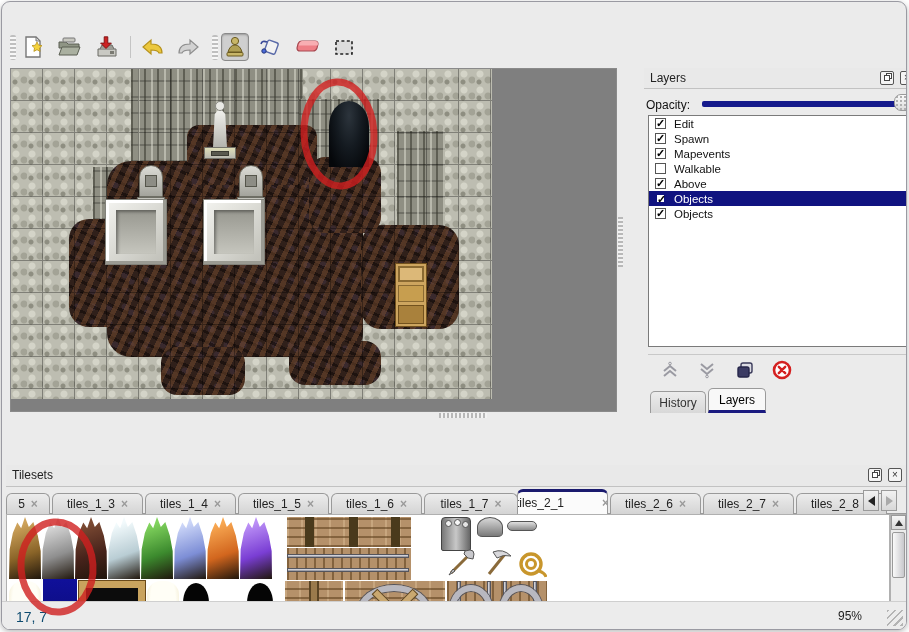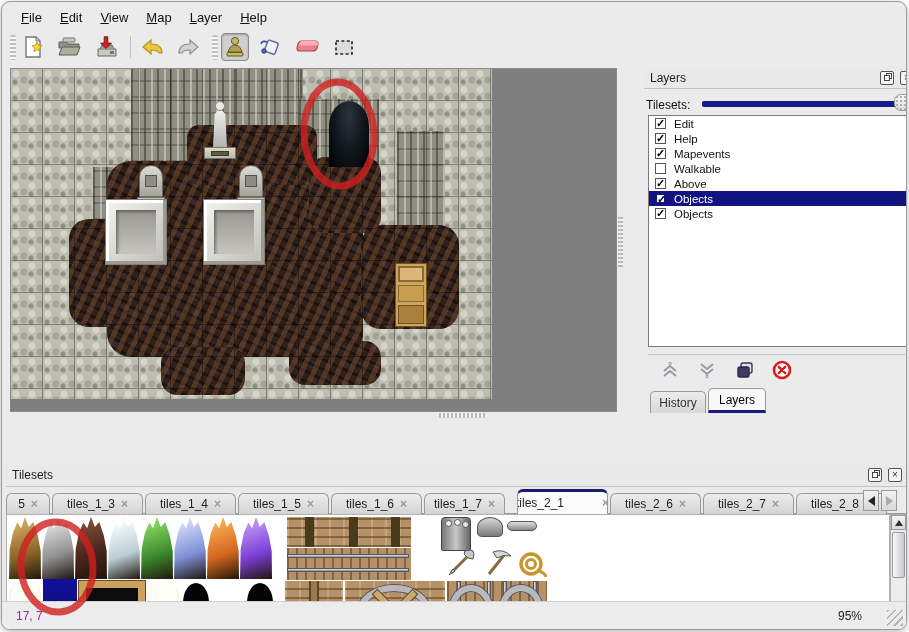--- a/index.html
+++ b/index.html
@@ -138,34 +138,33 @@
   .ts-scrollbar { position:absolute; left:884px; top:49px; width:17px; height:131px; background:#ececec; border:1px solid #b0b0b0; }
   .sb-btn { position:absolute; left:0; width:15px; height:15px; background:linear-gradient(#f6f6f6,#d8d8d8); border:1px solid #9a9a9a;
             display:flex; align-items:center; justify-content:center; }
   .tri-up { width:0; height:0; border-left:4px solid transparent; border-right:4px solid transparent; border-bottom:6px solid #333; }
   .tri-down { width:0; height:0; border-left:4px solid transparent; border-right:4px solid transparent; border-top:6px solid #333; }
   .sb-thumb { position:absolute; left:1px; top:17px; width:13px; height:46px; background:linear-gradient(90deg,#fafafa,#c8c8cc);
               border:1px solid #9a9a9a; border-radius:2px; }
 
   
   .statusbar { position:absolute; left:0; bottom:0; width:100%; height:28px; background:#ececec; border-top:1px solid #cfcfcf; }
-  .status-left { position:absolute; left:14px; top:7px; font-size:12px; color:#a21caf; }
+  .status-left { position:absolute; left:14px; top:7px; font-size:14px; color:#0c4a6e; }
   .status-right { position:absolute; right:44px; top:7px; font-size:12px; color:#222; }
   .resize-grip { position:absolute; right:3px; bottom:3px; width:16px; height:16px;
                  background-image:repeating-linear-gradient(135deg,#b4b4b4 0 2px,transparent 2px 5px); }
 
   
   .overlay { position:absolute; left:0; top:0; width:909px; height:632px; pointer-events:none; z-index:60; }
 </style>
 </head>
 <body>
 
 <div class="app">
 
-  <nav class="menubar" id="menubar"><div class="menu-item">File</div><div class="menu-item">Edit</div><div class="menu-item">View</div><div class="menu-item">Map</div><div class="menu-item">Layer</div><div class="menu-item">Help</div></nav>
 
   <div class="toolbar">
     <div class="grip" style="left:8px"></div>
     <div class="tbtn" style="left:17px">
       <svg width="24" height="24" viewBox="0 0 24 24">
         <path d="M5 2 h10 l4 4 v16 H5 z" fill="#fff" stroke="#777" stroke-width="1.4"></path>
         <path d="M15 2 l4 4 h-4 z" fill="#d8d8d8" stroke="#777"></path>
         <path d="M16 7 l1.6 3.2 3.4.4 -2.5 2.4 .6 3.4 -3.1-1.7 -3.1 1.7 .6-3.4 -2.5-2.4 3.4-.4 z" fill="#f5d33c" stroke="#b8921a" stroke-width=".8"></path>
       </svg>
     </div>
@@ -275,31 +274,31 @@
 
   <div class="layers-dock">
     <div class="dock-header">
       <span>Layers</span>
       <span class="winbtn" style="left:236px">
           <span class="sq2"></span>
           <span class="sq"></span>
         </span>
       <span class="winbtn" style="left:256px">×</span>
     </div>
-    <span class="opacity-label">Tilesets:</span>
+    <span class="opacity-label">Opacity:</span>
     <div class="slider-track" id="opacity-track" style="width: 216px;"></div>
     <div class="slider-handle"></div>
     <div class="layer-list" id="layer-list">
         <div class="layer-row">
           <span class="layer-check">✓</span>
           <span>Edit</span>
         </div>
         <div class="layer-row">
           <span class="layer-check">✓</span>
-          <span>Help</span>
+          <span>Spawn</span>
         </div>
         <div class="layer-row">
           <span class="layer-check">✓</span>
           <span>Mapevents</span>
         </div>
         <div class="layer-row">
           <span class="layer-check"></span>
           <span>Walkable</span>
         </div>
         <div class="layer-row">
@@ -374,21 +373,21 @@
           <span class="close-x">×</span>
         </div>
         <div class="ts-tab" style="left: 232px; width: 91px;">
           <span>tiles_1_5</span>
           <span class="close-x">×</span>
         </div>
         <div class="ts-tab" style="left: 325px; width: 91px;">
           <span>tiles_1_6</span>
           <span class="close-x">×</span>
         </div>
-        <div class="ts-tab" style="left: 418px; width: 81px;">
+        <div class="ts-tab" style="left: 418px; width: 94px;">
           <span>tiles_1_7</span>
           <span class="close-x">×</span>
         </div>
         <div class="ts-tab active" style="left: 511px; width: 91px;">
           <span>tiles_2_1</span>
           <span class="close-x">×</span>
         </div>
         <div class="ts-tab" style="left: 604px; width: 91px;">
           <span>tiles_2_6</span>
           <span class="close-x">×</span>

